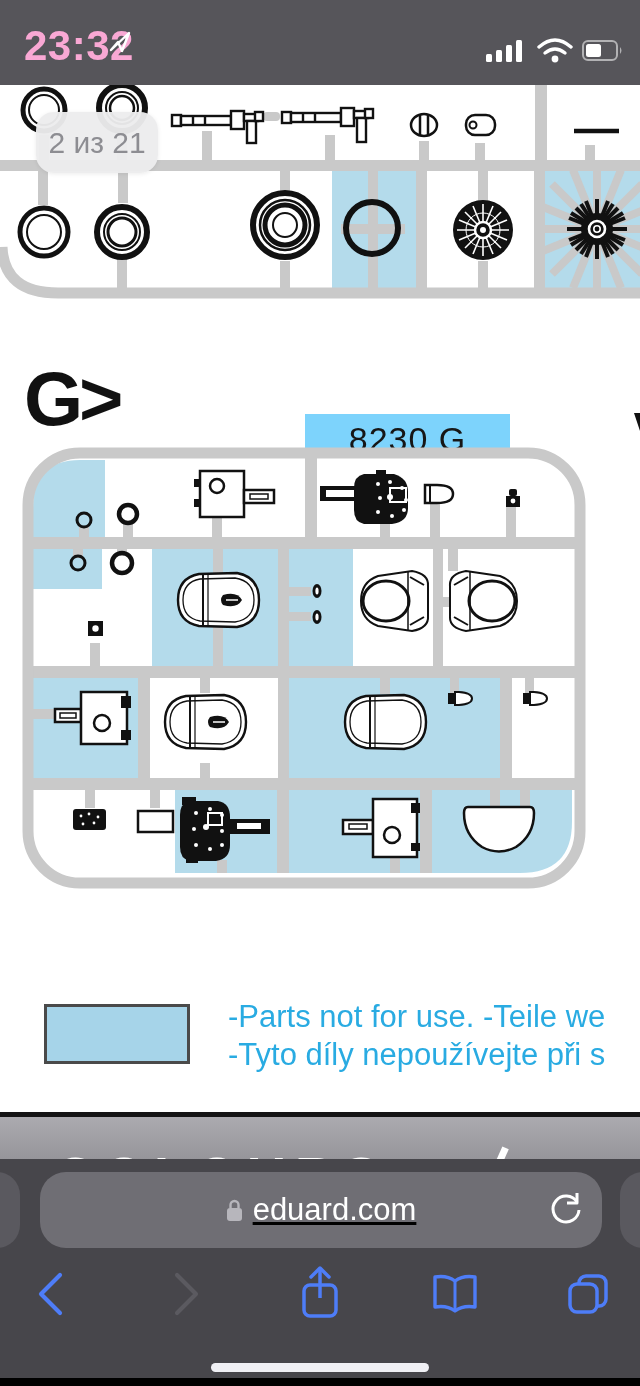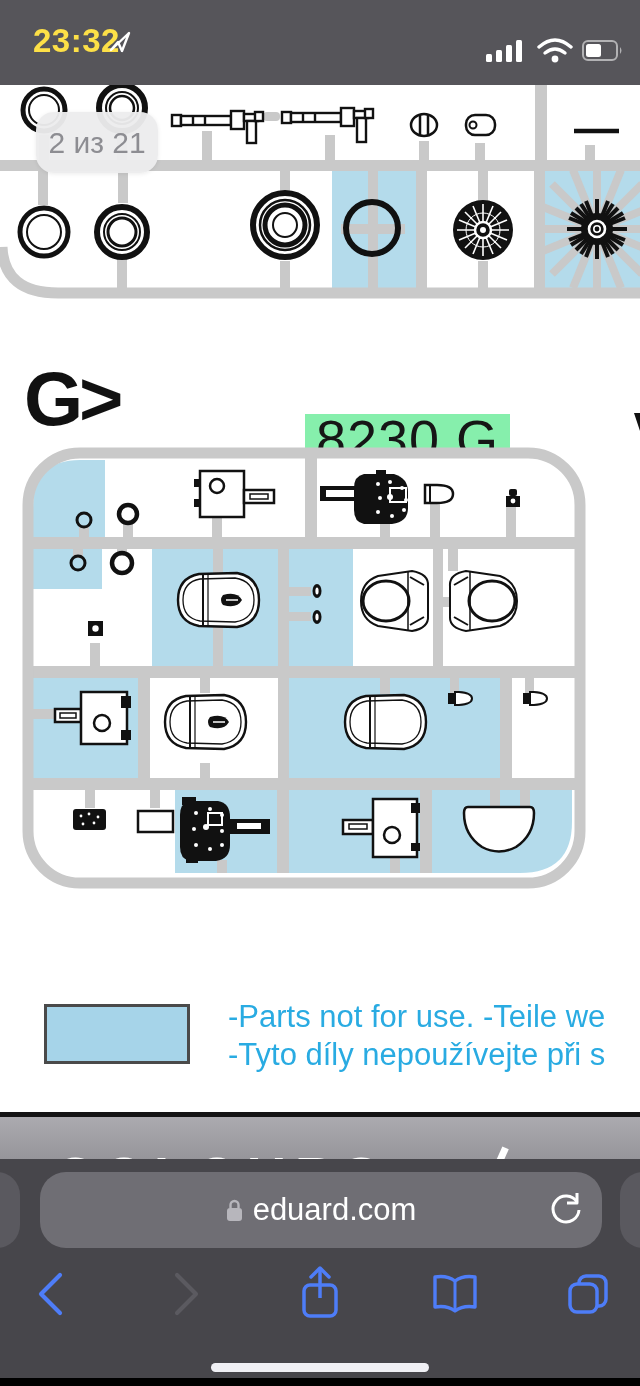--- a/index.html
+++ b/index.html
@@ -1,52 +1,52 @@
 <!DOCTYPE html>
 <html><head>
 <meta charset="utf-8">
 <style>
   html,body{margin:0;padding:0;background:#222;}
   *{box-sizing:border-box;}
   .screen{position:relative;width:640px;height:1386px;overflow:hidden;
     background:#fff;font-family:"Liberation Sans",sans-serif;}
   
   .status-bar{position:absolute;top:0;left:0;width:640px;height:85px;background:#56555a;}
-  .sb-time{position:absolute;left:33px;top:22px;color:#fde047;font-size:33px;font-weight:700;letter-spacing:.5px;}
+  .sb-time{position:absolute;left:24px;top:22px;color:#f9a8d4;font-size:42px;font-weight:700;letter-spacing:.5px;}
   .sb-loc{position:absolute;left:108px;top:30px;}
   .sb-right{position:absolute;right:16px;top:38px;display:flex;align-items:center;gap:9px;}
   
   .content{position:absolute;top:85px;left:0;width:640px;height:1027px;background:#fff;}
   .top-sprue,.g-sprue{position:absolute;}
   .top-sprue{top:0;left:0;}
   .g-sprue{top:362px;left:20px;}
   .page-pill{position:absolute;left:36px;top:27px;width:122px;height:61px;background:rgba(236,236,237,.96);
     border-radius:18px;display:flex;align-items:center;justify-content:center;
     color:#8d8d92;font-size:30px;box-shadow:0 1px 4px rgba(0,0,0,.08);}
   .g-letter{position:absolute;left:24px;top:270px;color:#111;font-size:76px;font-weight:900;letter-spacing:-4px;
     font-family:"Liberation Sans",sans-serif;}
-  .g-code{position:absolute;left:305px;top:329px;width:205px;height:50px;background:#86efac;
-    display:flex;align-items:center;justify-content:center;color:#161616;font-size:54px;letter-spacing:1px;}
+  .g-code{position:absolute;left:305px;top:329px;width:205px;height:50px;background:#7dd3fc;
+    display:flex;align-items:center;justify-content:center;color:#161616;font-size:34px;letter-spacing:1px;}
   .edge-mark{position:absolute;left:634px;top:328px;width:6px;height:18px;background:#111;
     clip-path:polygon(0 0,100% 0,100% 100%);}
   .legend{position:absolute;left:0;top:913px;width:560px;height:80px;}
   .legend-box{position:absolute;left:44px;top:6px;width:146px;height:60px;background:#a6d4e9;border:3px solid #4a4a4a;}
   .legend-text{position:absolute;left:228px;top:0;width:420px;color:#29abe2;font-size:31px;line-height:38px;white-space:nowrap;}
   
   .page-line{position:absolute;top:1112px;left:0;width:640px;height:5px;background:#141414;}
   .colours-banner{position:absolute;top:1117px;left:0;width:640px;height:42px;overflow:hidden;
     background:linear-gradient(#abaaaf,#96959a);}
   .colours-text{position:absolute;left:55px;top:28px;color:#fff;font-size:54px;font-weight:700;letter-spacing:9px;}
   .banner-mark{position:absolute;left:498px;top:30px;width:7px;height:20px;background:#fff;transform:rotate(24deg);}
   
   .chrome{position:absolute;top:1159px;left:0;width:640px;height:227px;background:#47464b;}
   .side-pill{position:absolute;top:13px;width:46px;height:76px;border-radius:24px;background:#5a595f;}
   .side-pill.left{left:-26px;} .side-pill.right{left:620px;}
   .url-pill{position:absolute;left:40px;top:13px;width:562px;height:76px;border-radius:26px;background:#6f6e74;
-    display:flex;align-items:center;justify-content:center;gap:10px;}
+    display:flex;align-items:center;justify-content:center;gap:10px;text-decoration:underline;}
   .url-text{color:#fff;font-size:31px;}
   .refresh{position:absolute;right:16px;top:18px;width:40px;height:40px;}
   .toolbar{position:absolute;top:105px;left:0;width:640px;height:60px;}
   .tb-btn{position:absolute;top:0;width:60px;height:60px;display:flex;align-items:center;justify-content:center;}
   .home-indicator{position:absolute;left:211px;top:204px;width:218px;height:9px;border-radius:5px;background:#f0f0f5;}
   .bottom-strip{position:absolute;top:219px;left:0;width:640px;height:8px;background:#000;}
 </style>
 </head>
 <body>
 

